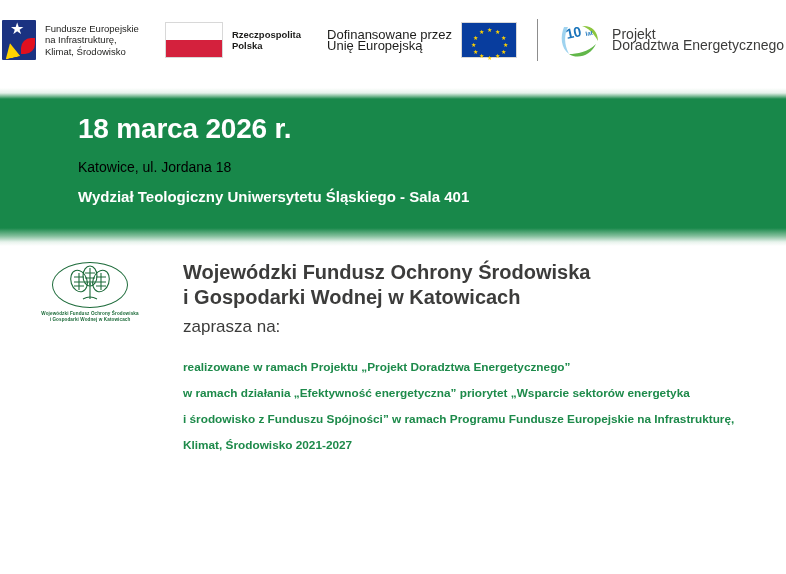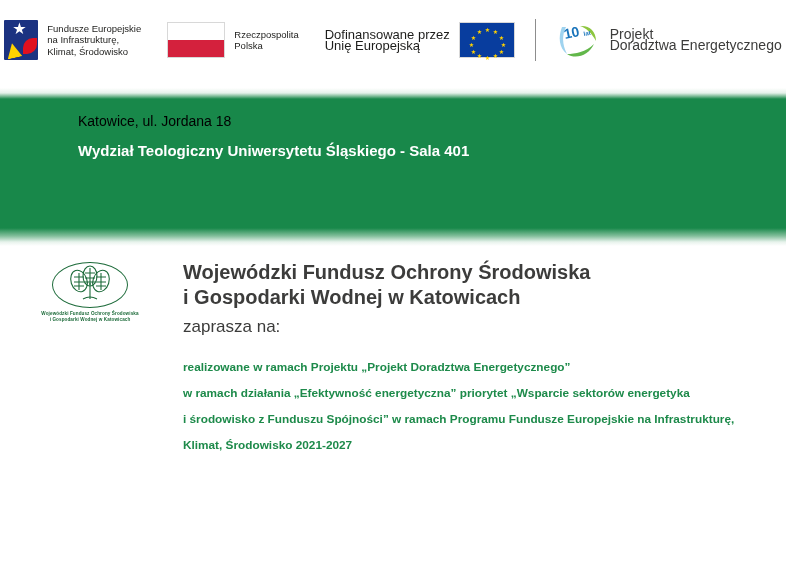--- a/index.html
+++ b/index.html
@@ -41,21 +41,21 @@
   }
   .fe-text{font-size:9.5px;line-height:11.4px;color:#1d1d1b;font-weight:400;white-space:nowrap;}
 
   
   .pl-logo{display:flex;align-items:center;margin-right:22px;}
   .pl-flag{
     width:58px;height:36px;margin-right:9px;
     border:1px solid #d8d8d8;box-sizing:border-box;
     background:linear-gradient(#ffffff 0 50%, #d4213d 50% 100%);
   }
-  .pl-text{font-size:9.5px;line-height:11.4px;color:#1d1d1b;white-space:nowrap;}
+  .pl-text{font-size:9.5px;line-height:11.4px;color:#1d1d1b;white-space:nowrap;font-weight:bold;}
 
   
   .ue-logo{display:flex;align-items:center;margin-right:14px;}
   .ue-text{font-size:13px;line-height:11.4px;color:#1d1d1b;margin-right:9px;white-space:nowrap;}
   .ue-flag{
     width:56px;height:36px;background:#083d9e;position:relative;
     border:1px solid #d8d8d8;box-sizing:border-box;
   }
   .ue-flag i{
     position:absolute;width:5px;height:5px;color:#ffd200;font-style:normal;
@@ -194,20 +194,21 @@
     <div class="pde-text">
       <div>Projekt</div>
       <div>Doradztwa Energetycznego</div>
     </div>
   </div>
 
 </div>
 
 <div class="banner-wrap">
   <div class="banner-inner">
+    <div class="banner-date">18 marca 2026 r.</div>
     <div class="banner-place">Katowice, ul. Jordana 18</div>
     <div class="banner-venue">Wydział Teologiczny Uniwersytetu Śląskiego - Sala 401</div>
   </div>
 </div>
 
 <div class="wf-logo">
   <div class="wf-oval">
     <svg width="74" height="44" viewBox="0 0 74 44">
       <g fill="none" stroke="#1d6b3a" stroke-width="1.1">
         <path d="M37 36 L37 20"></path>

